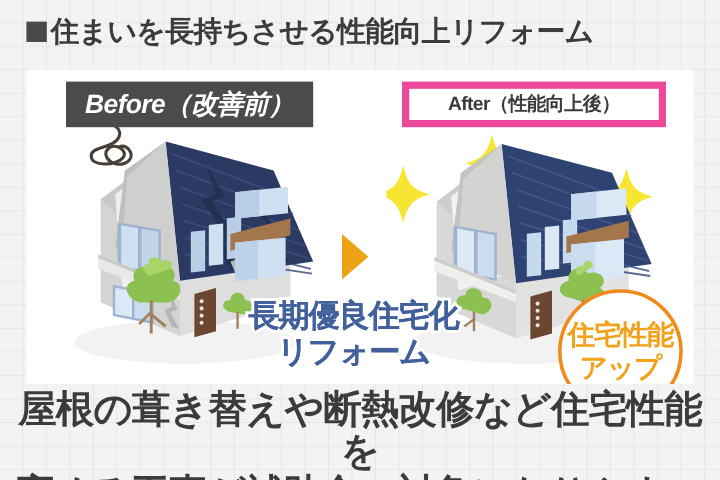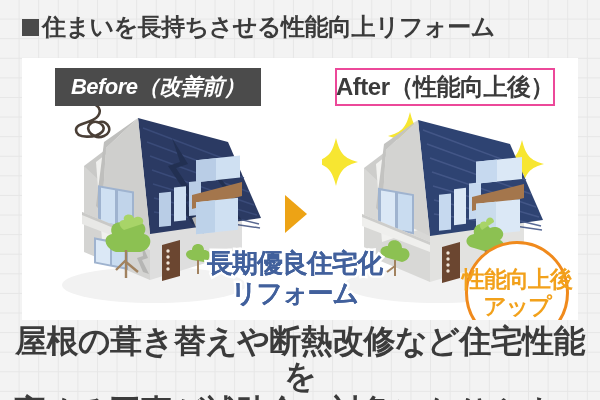--- a/index.html
+++ b/index.html
@@ -39,24 +39,24 @@
 
   
   .lbl-before{
     position:absolute;left:33px;top:10px;width:206px;height:38px;
     background:#4b4b4b;color:#ffffff;
     display:flex;align-items:center;justify-content:center;
     font-size:22px;font-weight:bold;letter-spacing:-0.5px;white-space:nowrap;font-style:italic;
   }
   .lbl-after{
     position:absolute;left:313px;top:10px;width:220px;height:38px;
-    background:#ffffff;color:#3b3b3b;border:2px solid #ec4899;
+    background:#ffffff;color:#3b3b3b;border:6px solid #ec4899;
     box-sizing:border-box;
     display:flex;align-items:center;justify-content:center;
-    font-size:24px;font-weight:bold;letter-spacing:-0.5px;white-space:nowrap;
+    font-size:16px;font-weight:bold;letter-spacing:-0.5px;white-space:nowrap;
   }
 
   
   .house-svg{position:absolute;}
 
   
   .arrow{
     position:absolute;left:263px;top:137px;
     width:0;height:0;
     border-top:19px solid transparent;
@@ -290,21 +290,21 @@
     <div class="lbl-after">
       <span>After（性能向上後）</span>
     </div>
 
     <div class="cap-reform">長期優良住宅化
 リフォーム</div>
     <div class="cap-reform-top">長期優良住宅化
 リフォーム</div>
 
     <div class="badge">
-      <span>性能向上後</span>
+      <span>住宅性能</span>
       <span>アップ</span>
     </div>
 
   </div>
 
   <div class="bottom">屋根の葺き替えや断熱改修など住宅性能を
 高める工事が補助金の対象になりやすい</div>
 
 </div>
 

